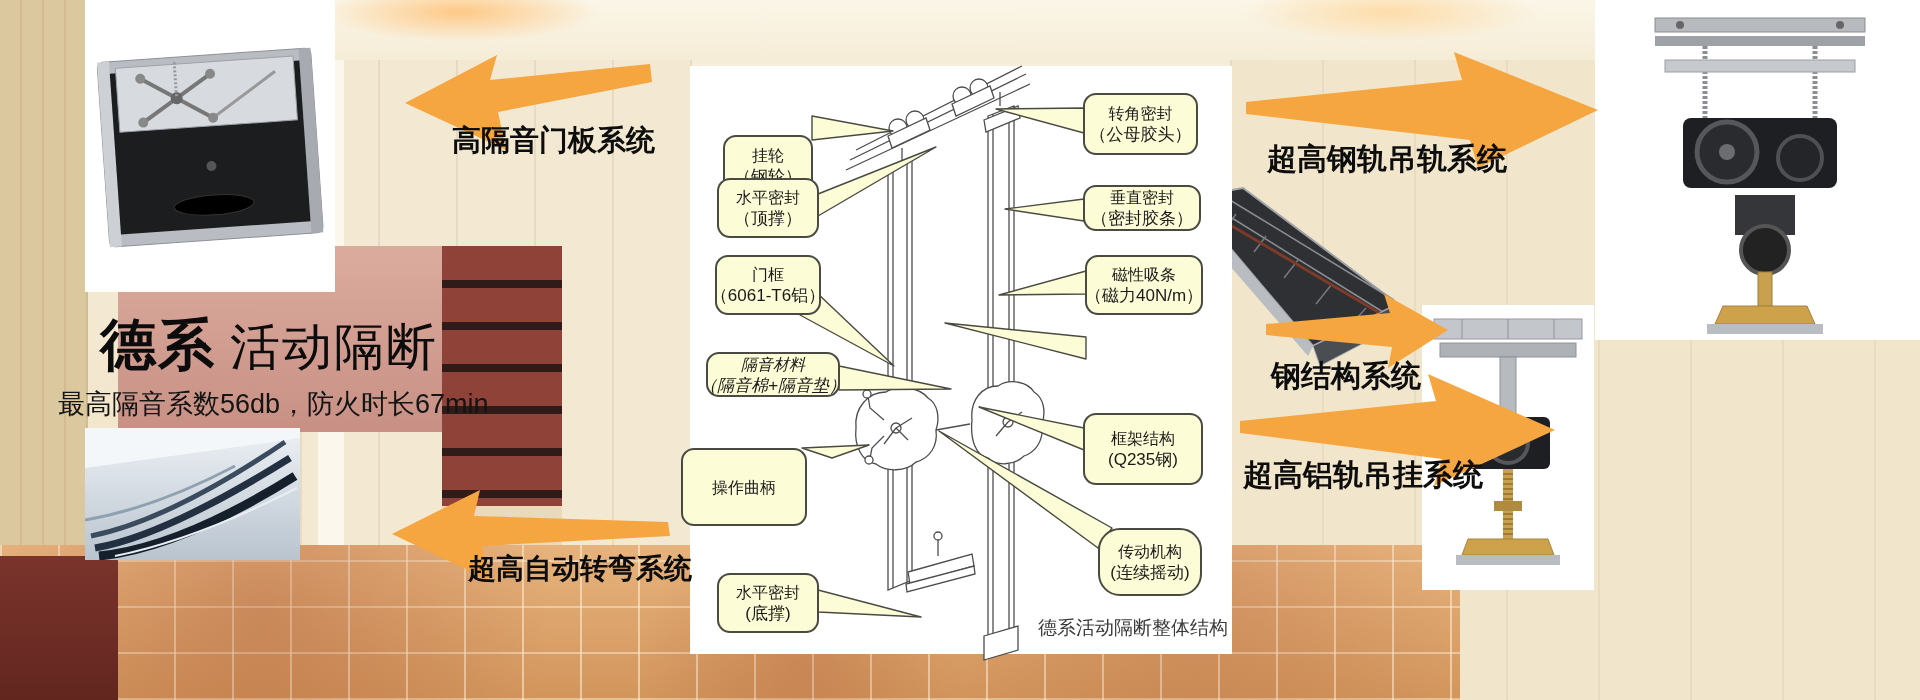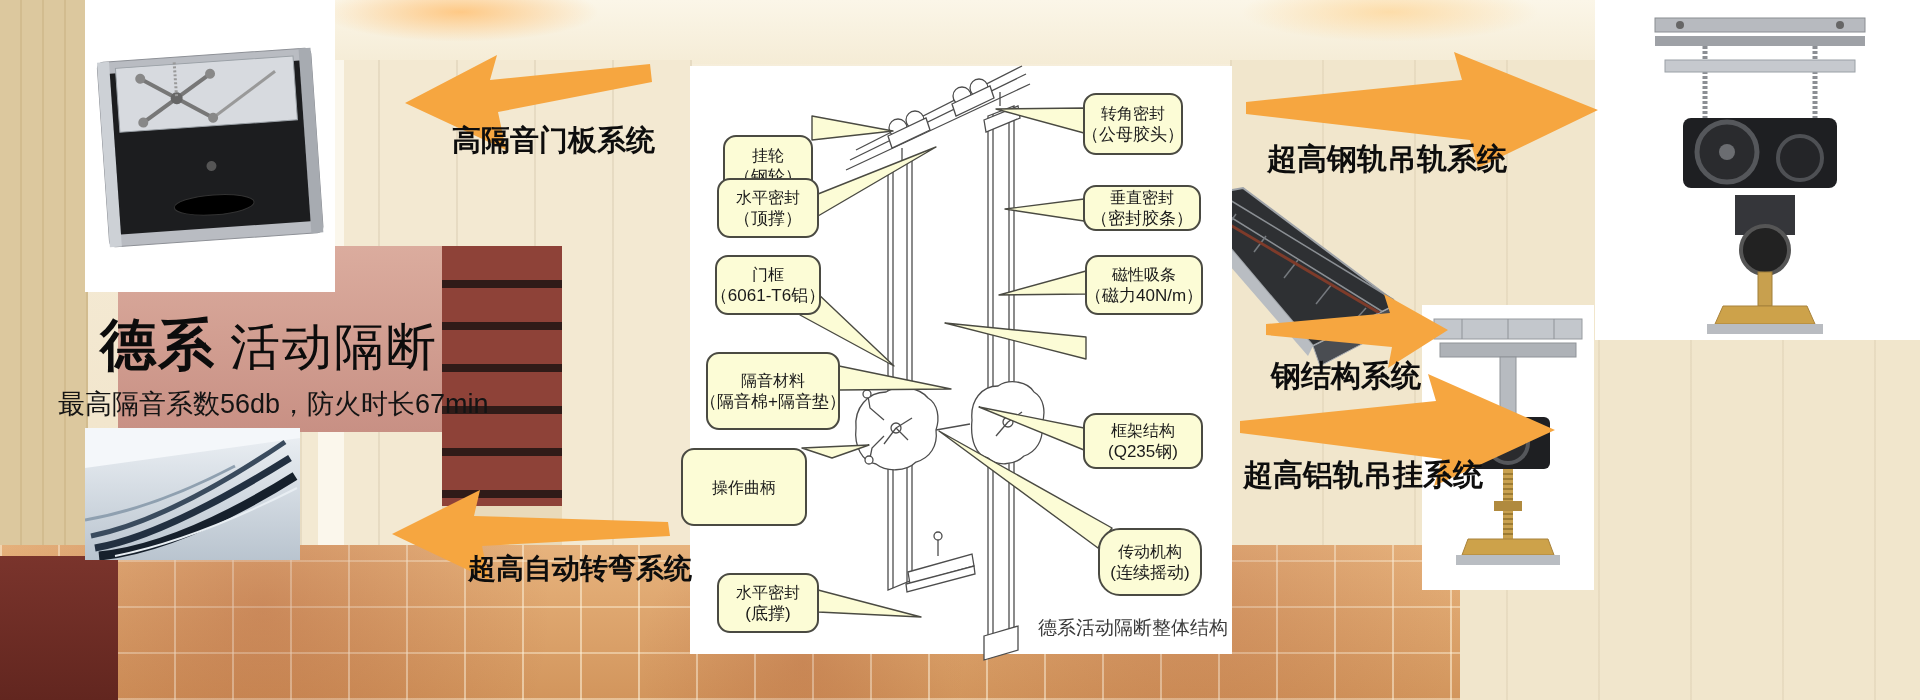--- a/index.html
+++ b/index.html
@@ -246,46 +246,46 @@
     <div class="c2">（钢轮）</div>
   </div>
   <div class="callout" style="left:717px;top:178px;width:102px;height:60px;">
     <div class="c1">水平密封</div>
     <div class="c2">（顶撑）</div>
   </div>
   <div class="callout" style="left:715px;top:255px;width:106px;height:60px;text-align:right;">
     <div class="c1">门框</div>
     <div class="c2">（6061-T6铝）</div>
   </div>
-  <div class="callout" style="left:706px;top:352px;width:134px;height:78px;">
+  <div class="callout" style="left:706px;top:352px;width:134px;height:45px;font-style:italic;">
     <div class="c1">隔音材料</div>
     <div class="c2">（隔音棉+隔音垫）</div>
   </div>
   <div class="callout" style="left:681px;top:448px;width:126px;height:78px;">
     <div class="c1">操作曲柄</div>
     <div class="c2"></div>
   </div>
   <div class="callout" style="left:717px;top:573px;width:102px;height:60px;">
     <div class="c1">水平密封</div>
     <div class="c2">(底撑)</div>
   </div>
 
-  <div class="callout" style="left:1083px;top:93px;width:100px;height:62px;">
+  <div class="callout" style="left:1083px;top:93px;width:115px;height:62px;">
     <div class="c1">转角密封</div>
     <div class="c2">（公母胶头）</div>
   </div>
   <div class="callout" style="left:1083px;top:185px;width:118px;height:46px;">
     <div class="c1">垂直密封</div>
     <div class="c2">（密封胶条）</div>
   </div>
   <div class="callout" style="left:1085px;top:255px;width:118px;height:60px;">
     <div class="c1">磁性吸条</div>
     <div class="c2">（磁力40N/m）</div>
   </div>
-  <div class="callout" style="left:1083px;top:413px;width:120px;height:56px;">
+  <div class="callout" style="left:1083px;top:413px;width:120px;height:72px;">
     <div class="c1">框架结构</div>
     <div class="c2">(Q235钢)</div>
   </div>
   <div class="callout" style="left:1098px;top:528px;width:104px;height:68px;border-radius:22px;">
     <div class="c1">传动机构</div>
     <div class="c2">(连续摇动)</div>
   </div>
 
   <div class="abs caption">德系活动隔断整体结构</div>
 

